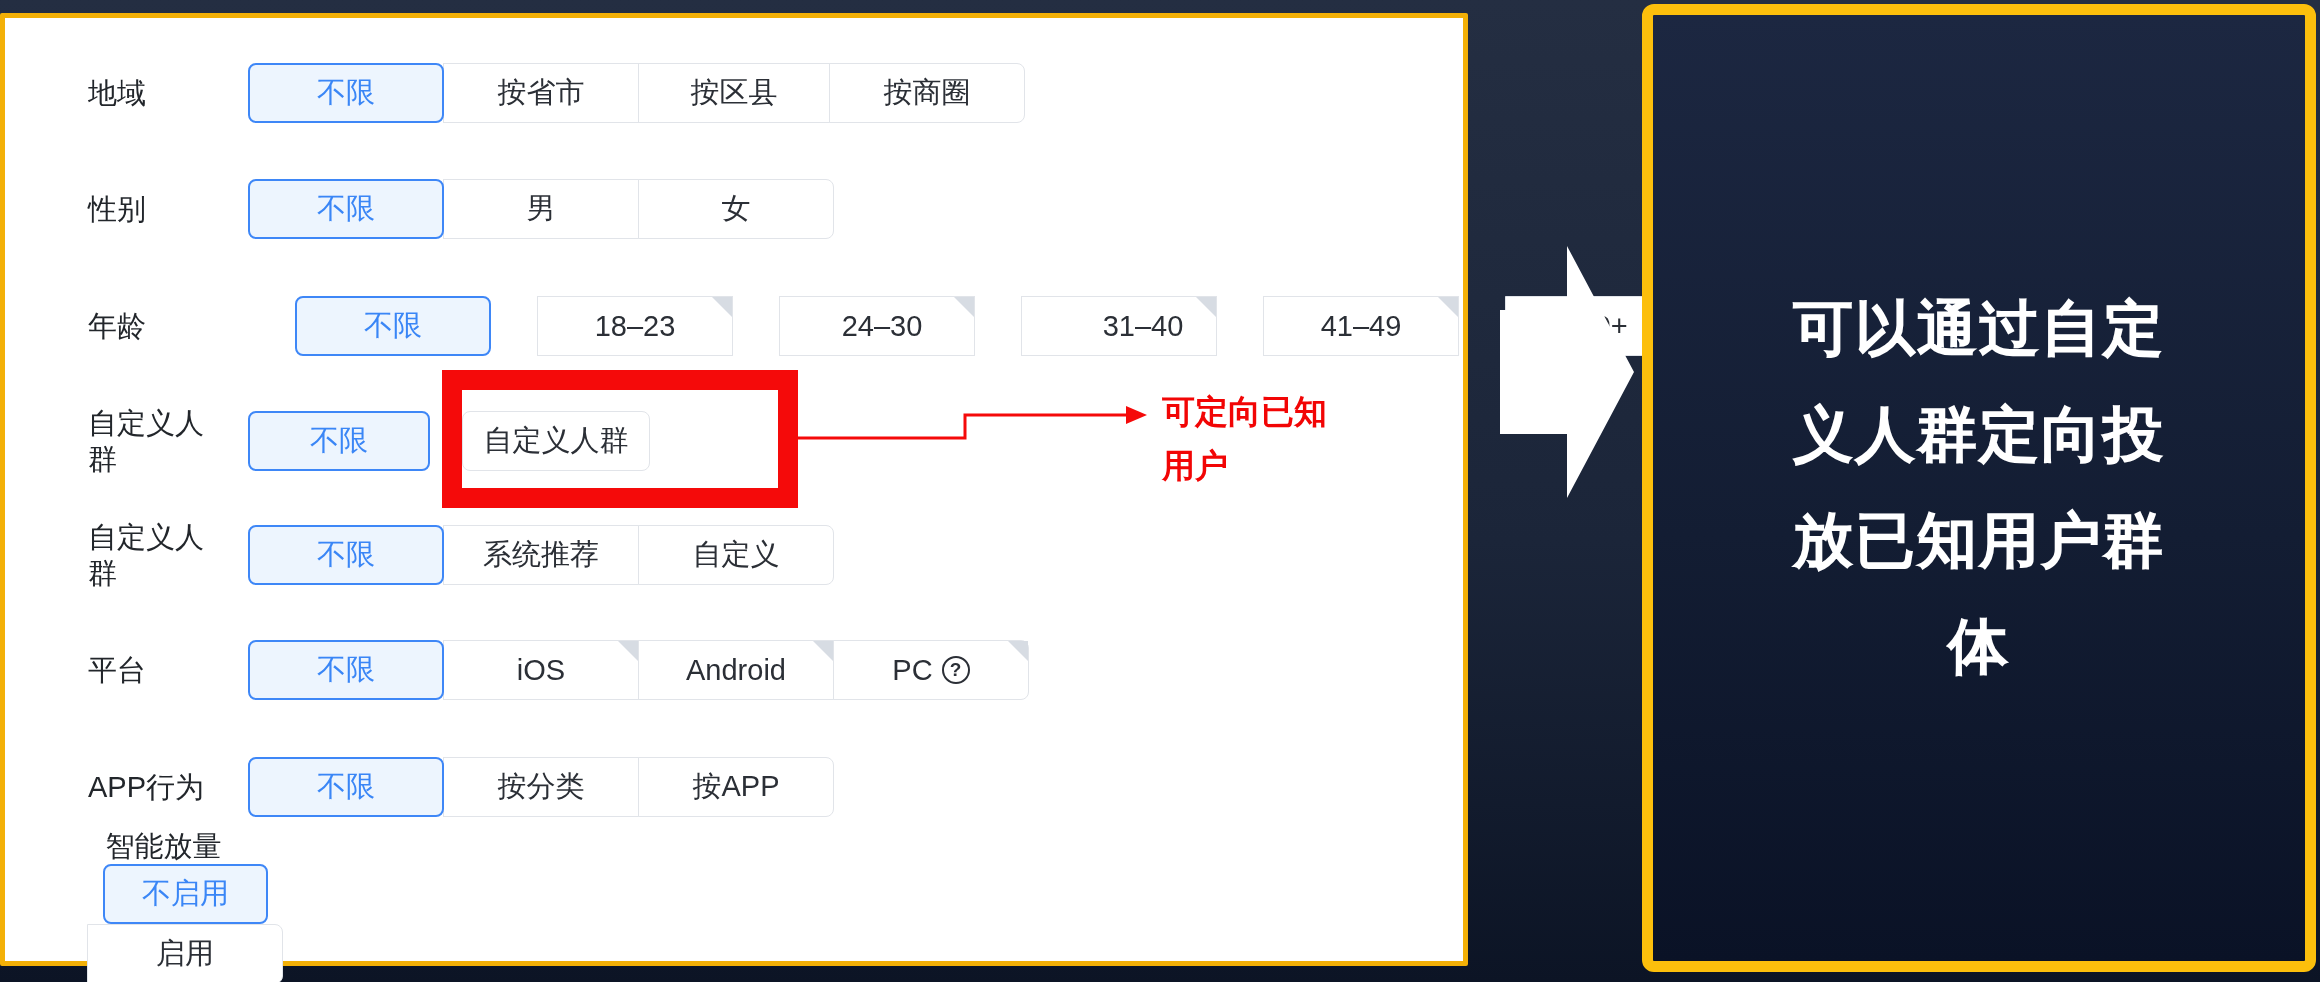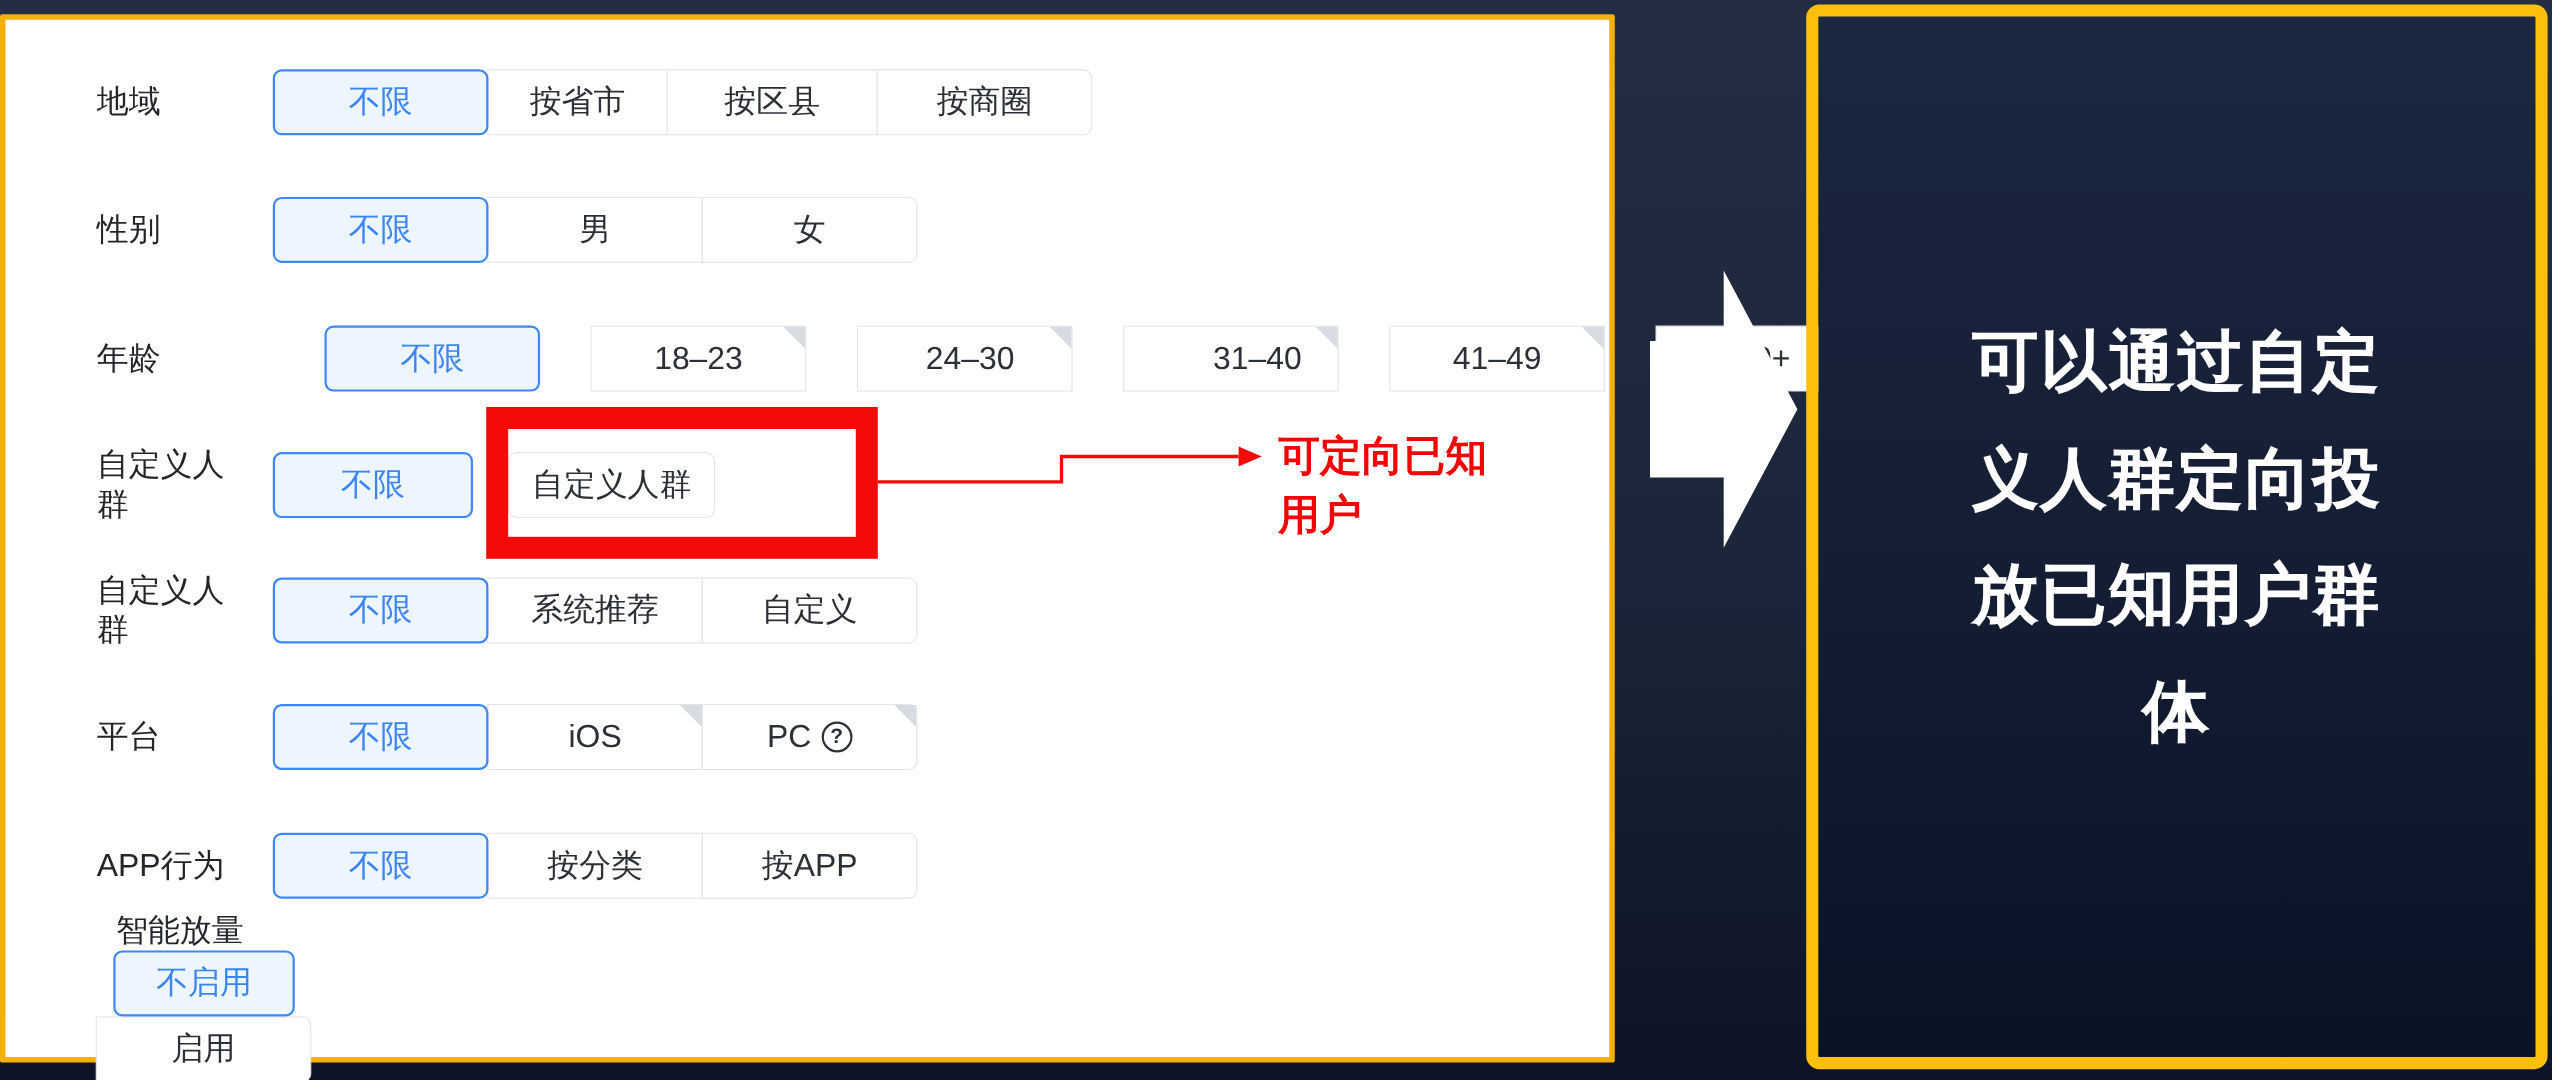--- a/index.html
+++ b/index.html
@@ -41,21 +41,21 @@
     font-size:19px;font-weight:bold;color:#2b2f36;box-sizing:border-box;
   }
   
   .redbox{
     position:absolute;left:442px;top:370px;width:356px;height:138px;
     border:20px solid #f50a0a;box-sizing:border-box;z-index:5;pointer-events:none;
   }
   .conn-svg{position:absolute;left:0;top:0;width:2320px;height:982px;z-index:6;pointer-events:none;}
   .note{
     position:absolute;left:1162px;top:388px;z-index:6;
-    font-size:38px;line-height:54px;font-weight:bold;color:#f20505;
+    font-size:33px;line-height:54px;font-weight:bold;color:#f20505;font-family:Liberation Mono, monospace;
   }
   
   .arrow-svg{position:absolute;left:1470px;top:226px;width:190px;height:292px;z-index:3;}
   
   .panel-right{
     position:absolute;left:1642px;top:4px;width:674px;height:968px;box-sizing:border-box;
     border:11px solid #fcbf0c;border-radius:12px;
     background:linear-gradient(180deg,#1c2741 0%,#131d33 55%,#0a1226 100%);
     display:flex;align-items:center;justify-content:center;
   }
@@ -71,21 +71,21 @@
 <div class="stage">
 
   <div class="panel-left"></div>
 
   <div id="rows">
       <div class="t-row" style="top: 63px;">
         <div class="t-label">地域</div>
         <div class="opt selected first" style="width: 196px;">
           <span>不限</span>
         </div>
-        <div class="opt" style="width: 164px;">
+        <div class="opt" style="width: 196px;">
           <span>按省市</span>
         </div>
         <div class="opt" style="width: 192px;">
           <span>按区县</span>
         </div>
         <div class="opt last" style="width: 196px;">
           <span>按商圈</span>
         </div>
       </div>
       <div class="t-row" style="top: 179px;">
@@ -147,20 +147,24 @@
           <span>自定义</span>
         </div>
       </div>
       <div class="t-row" style="top: 640px;">
         <div class="t-label">平台</div>
         <div class="opt selected first" style="width: 196px;">
           <span>不限</span>
         </div>
         <div class="opt" style="width: 196px;">
           <span>iOS</span>
+          <span class="corner-badge"></span>
+        </div>
+        <div class="opt" style="width: 196px;">
+          <span>Android</span>
           <span class="corner-badge"></span>
         </div>
         <div class="opt last" style="width: 196px;">
           <span>PC</span>
           <span class="help-icon">?</span>
           <span class="corner-badge"></span>
         </div>
       </div>
       <div class="t-row" style="top: 757px;">
         <div class="t-label">APP行为</div>

